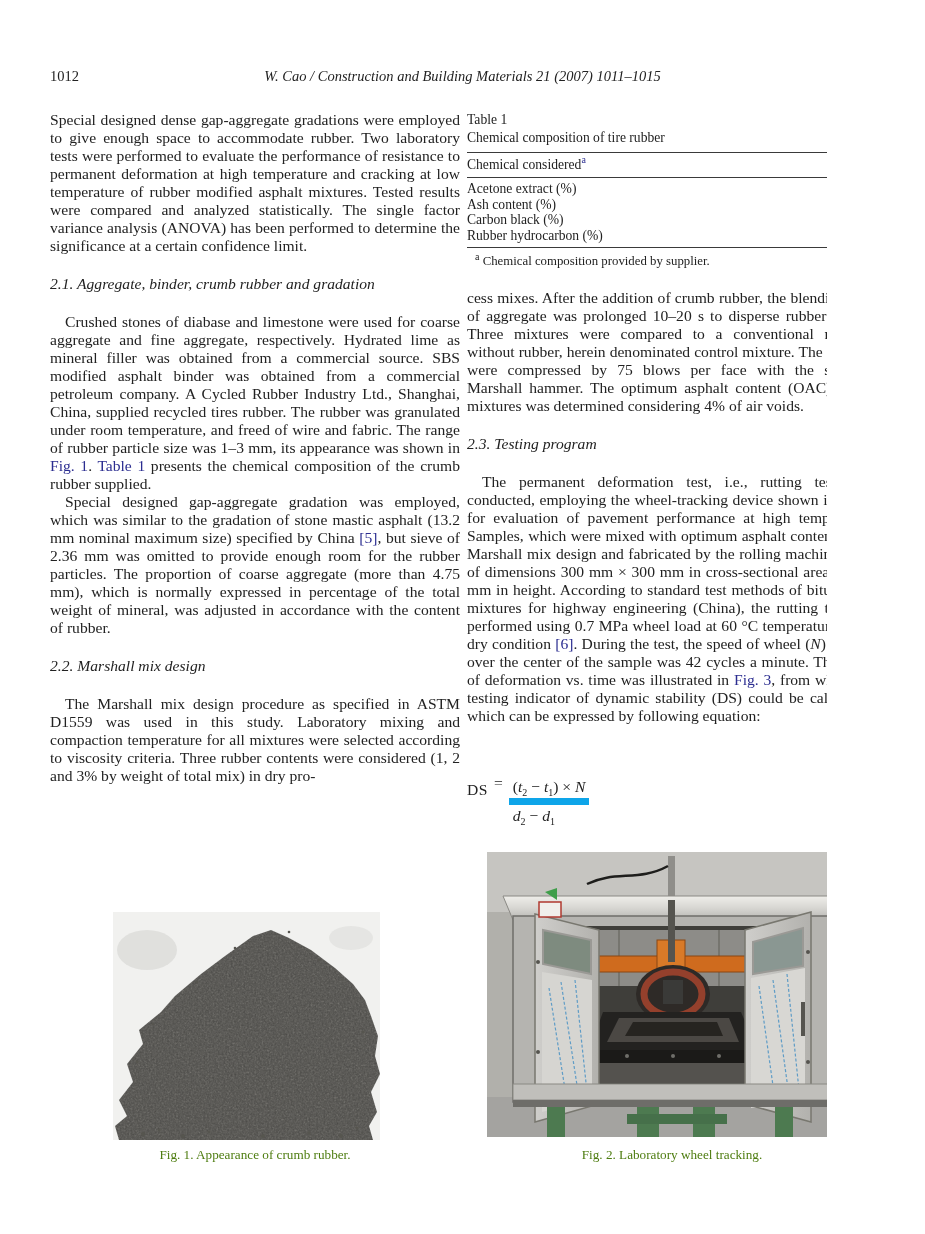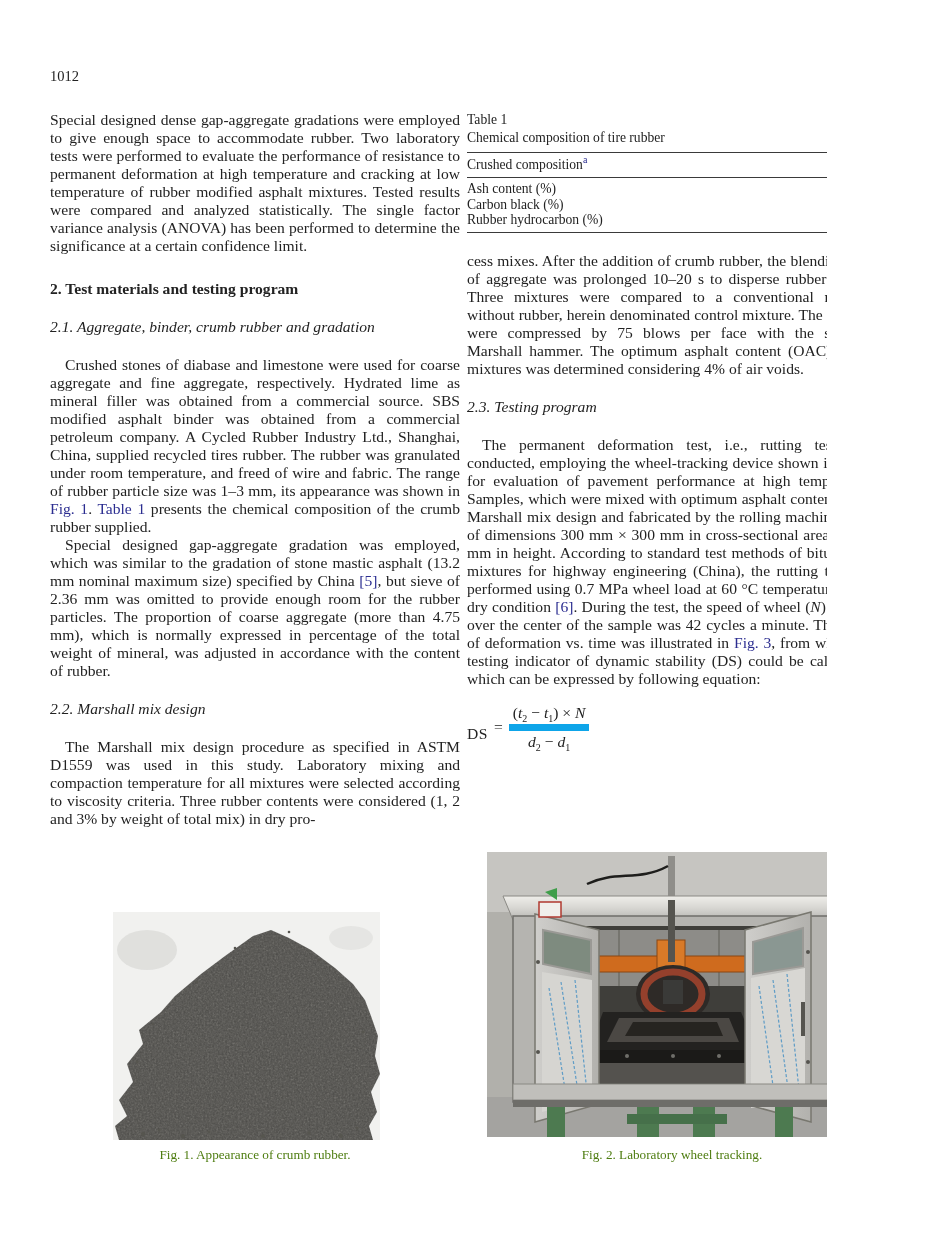--- a/index.html
+++ b/index.html
@@ -30,73 +30,78 @@
   .tbl-headrow{border-top:1px solid #3a3a3a;border-bottom:1px solid #3a3a3a;
     padding:3px 0 4px 0;}
   .tbl-body{border-bottom:1px solid #3a3a3a;padding:3px 0 4px 0;}
   .trow{display:flex;justify-content:space-between;line-height:15.6px;}
   .tbl-foot{font-size:12.8px;margin-top:5px;padding-left:8px;}
   sup{font-size:10px;line-height:0;vertical-align:super;}
   sub{font-size:10px;line-height:0;vertical-align:sub;font-style:normal;}
   
   .equation{display:flex;align-items:center;margin-top:16px;font-size:15.6px;
     text-align:left;}
-  .frac{display:inline-flex;flex-direction:column;text-align:center;margin-left:6px;}
+  .frac{display:inline-flex;flex-direction:column;text-align:left;margin-left:6px;margin-top:37px;}
   .frac .num{padding:0 4px 2px 4px;}
   .frac .den{border-top:7px solid #0ea5e9;padding:2px 4px 0 4px;}
   .eq-lhs{letter-spacing:.5px;margin-top:14px;}
   .eq-sign{margin-left:6px;}
   
   .figure{position:absolute;}
   .fig-caption{position:absolute;top:1147px;width:410px;text-align:center;
     font-size:13.2px;color:#4d7c0f;}
   svg{display:block;}
 </style>
 </head>
 <body>
 
 <div class="page">
 
   <div class="page-number">1012</div>
+  <div class="running-head">W. Cao / Construction and Building Materials 21 (2007) 1011–1015</div>
 
   <div class="col col-left">
     <p>Special designed dense gap-aggregate gradations were employed to give enough space to accommodate rubber. Two laboratory tests were performed to evaluate the performance of resistance to permanent deformation at high temperature and cracking at low temperature of rubber modified asphalt mixtures. Tested results were compared and analyzed statistically. The single factor variance analysis (ANOVA) has been performed to determine the significance at a certain confidence limit.</p>
 
-    <p class="sec-head">2. Test materials and testing program</p>
     <p class="subsec-head">2.1. Aggregate, binder, crumb rubber and gradation</p>
 
     <p class="indent after-head"><span>Crushed stones of diabase and limestone were used for coarse aggregate and fine aggregate, respectively. Hydrated lime as mineral filler was obtained from a commercial source. SBS modified asphalt binder was obtained from a commercial petroleum company. A Cycled Rubber Industry Ltd., Shanghai, China, supplied recycled tires rubber. The rubber was granulated under room temperature, and freed of wire and fabric. The range of rubber particle size was 1–3 mm, its appearance was shown in </span><span class="link">Fig. 1</span><span>. </span><span class="link">Table 1</span><span> presents the chemical composition of the crumb rubber supplied.</span></p>
 
     <p class="indent"><span>Special designed gap-aggregate gradation was employed, which was similar to the gradation of stone mastic asphalt (13.2 mm nominal maximum size) specified by China </span><span class="link">[5]</span><span>, but sieve of 2.36 mm was omitted to provide enough room for the rubber particles. The proportion of coarse aggregate (more than 4.75 mm), which is normally expressed in percentage of the total weight of mineral, was adjusted in accordance with the content of rubber.</span></p>
 
     <p class="subsec-head">2.2. Marshall mix design</p>
 
     <p class="indent after-head">The Marshall mix design procedure as specified in ASTM D1559 was used in this study. Laboratory mixing and compaction temperature for all mixtures were selected according to viscosity criteria. Three rubber contents were considered (1, 2 and 3% by weight of total mix) in dry pro-</p>
   </div>
 
   <div class="col col-right">
 
     <div class="tbl">
       <div class="tbl-label">Table 1</div>
       <div class="tbl-title">Chemical composition of tire rubber</div>
-      <div class="tbl-headrow"><span>Crushed composition</span><sup class="link">a</sup></div>
+      <div class="tbl-headrow"><span>Chemical considered</span><sup class="link">a</sup></div>
       <div class="tbl-body">
+        <div class="trow">
+            <span>Acetone extract (%)</span>
+            <span>15.5</span>
+          </div>
         <div class="trow">
             <span>Ash content (%)</span>
             <span>6.0</span>
           </div>
         <div class="trow">
             <span>Carbon black (%)</span>
             <span>29.5</span>
           </div>
         <div class="trow">
             <span>Rubber hydrocarbon (%)</span>
             <span>49.0</span>
           </div>
       </div>
+      <div class="tbl-foot"><sup>a</sup><span> Chemical composition provided by supplier.</span></div>
     </div>
 
     <p>cess mixes. After the addition of crumb rubber, the blending time of aggregate was prolonged 10–20 s to disperse rubber evenly. Three mixtures were compared to a conventional mixture, without rubber, herein denominated control mixture. The samples were compressed by 75 blows per face with the standard Marshall hammer. The optimum asphalt content (OAC) of the mixtures was determined considering 4% of air voids.</p>
 
     <p class="subsec-head">2.3. Testing program</p>
 
     <p class="indent after-head"><span>The permanent deformation test, i.e., rutting test, was conducted, employing the wheel-tracking device shown in </span><span class="link">Fig. 2</span><span> for evaluation of pavement performance at high temperature. Samples, which were mixed with optimum asphalt contents from Marshall mix design and fabricated by the rolling machine, were of dimensions 300 mm × 300 mm in cross-sectional area and 50 mm in height. According to standard test methods of bituminous mixtures for highway engineering (China), the rutting test was performed using 0.7 MPa wheel load at 60 °C temperature under dry condition </span><span class="link">[6]</span><span>. During the test, the speed of wheel (</span><span class="ivar">N</span><span>) passing over the center of the sample was 42 cycles a minute. The curve of deformation vs. time was illustrated in </span><span class="link">Fig. 3</span><span>, from which the testing indicator of dynamic stability (DS) could be calculated, which can be expressed by following equation:</span></p>
 
     <div class="equation">
       <span class="eq-lhs">DS</span>

